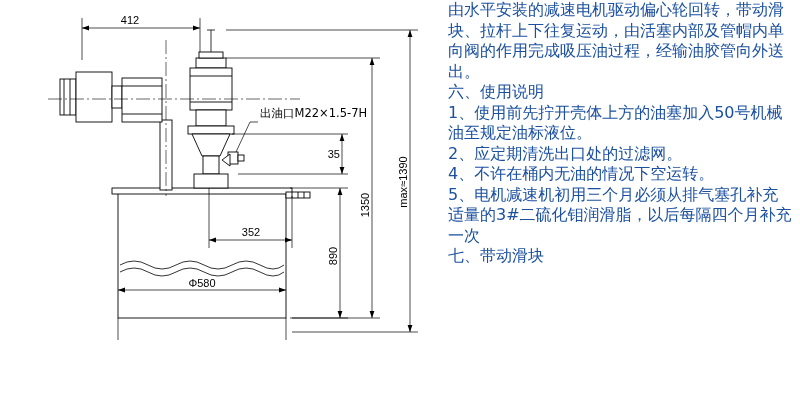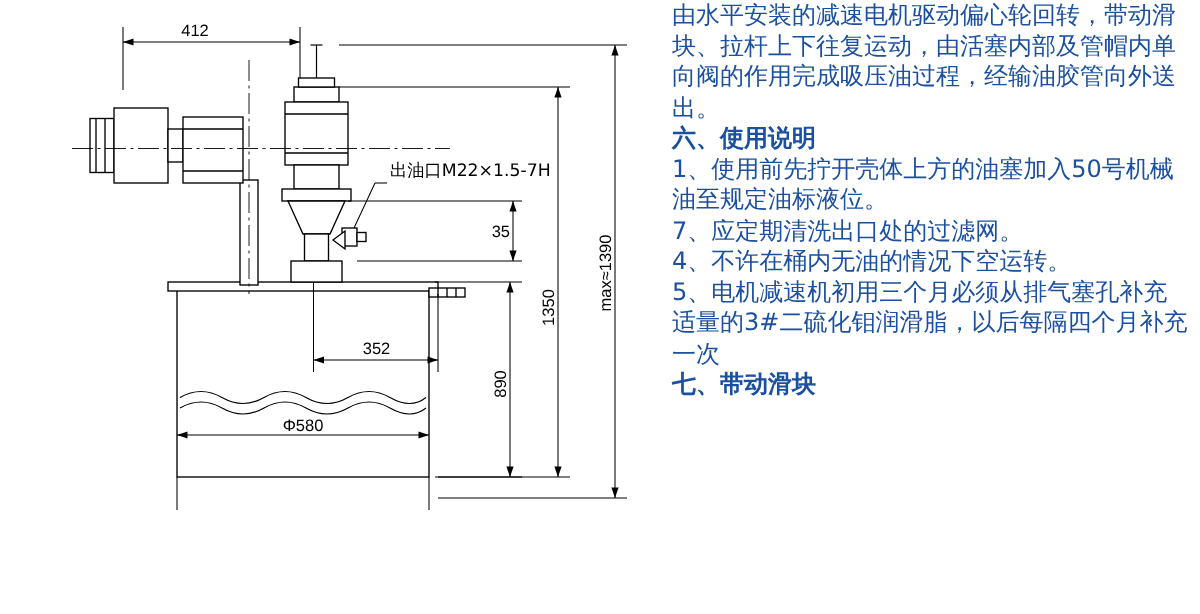--- a/index.html
+++ b/index.html
@@ -56,21 +56,21 @@
     line-height: 20.5px;
   }
   #textcol p {
     margin: 0;
     padding: 0;
   }
   .para {
     margin-bottom: 0;
   }
   .heading {
-    font-weight: bold;
+    font-weight: normal;
     margin-top: 14px;
     margin-bottom: 2px;
   }
   .block {
     margin-top: 0;
   }
 </style>
 </head>
 <body>
 
@@ -226,21 +226,21 @@
 
     </svg>
   </div>
 
   <div id="textcol">
 
     <p class="para">由水平安装的减速电机驱动偏心轮回转，带动滑块、拉杆上下往复运动，由活塞内部及管帽内单向阀的作用完成吸压油过程，经输油胶管向外送出。</p>
 
     <p class="heading">六、使用说明</p>
     <p class="block">1、使用前先拧开壳体上方的油塞加入50号机械油至规定油标液位。</p>
-    <p class="block">7、应定期清洗出口处的过滤网。</p>
+    <p class="block">2、应定期清洗出口处的过滤网。</p>
     <p class="block">4、不许在桶内无油的情况下空运转。</p>
     <p class="block">5、电机减速机初用三个月必须从排气塞孔补充适量的3#二硫化钼润滑脂，以后每隔四个月补充一次</p>
 
     <p class="heading">七、带动滑块</p>
 
   </div>
 
 </div>
 
 </body></html>

